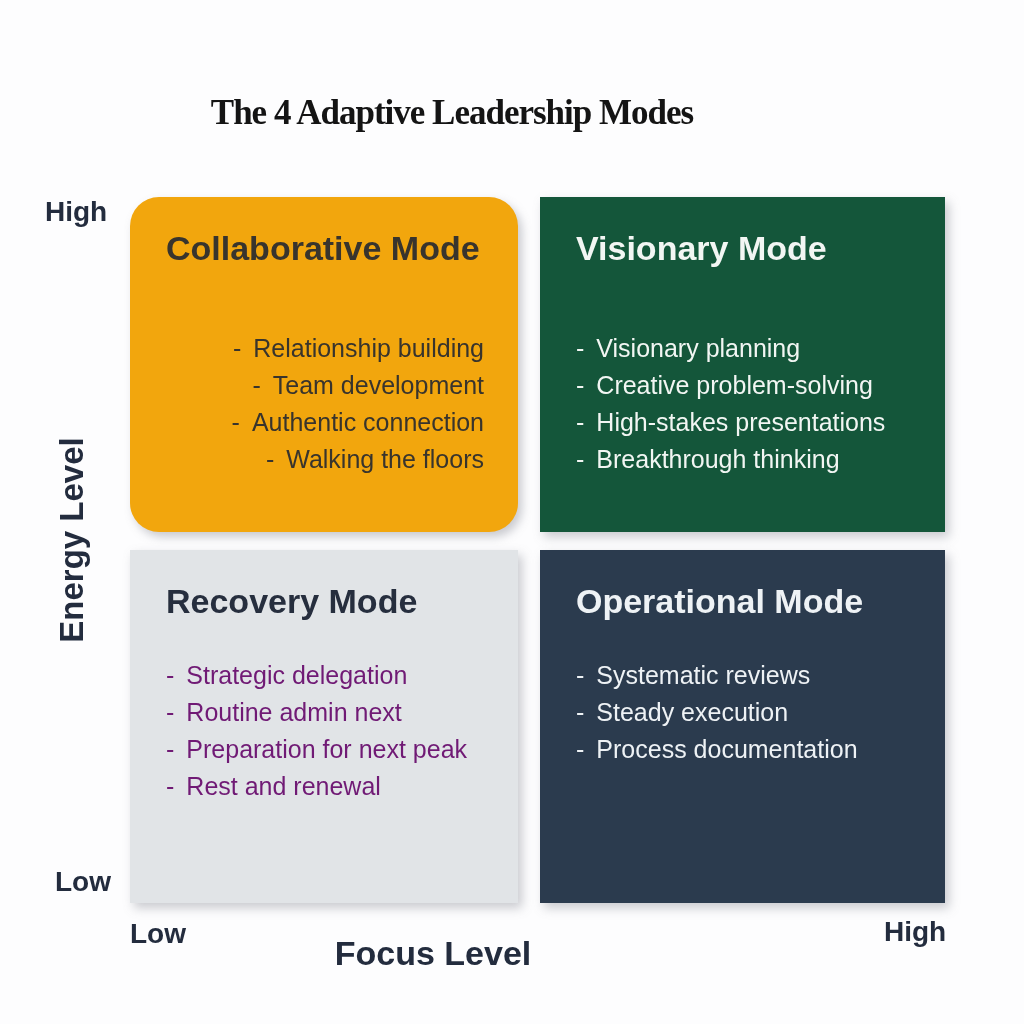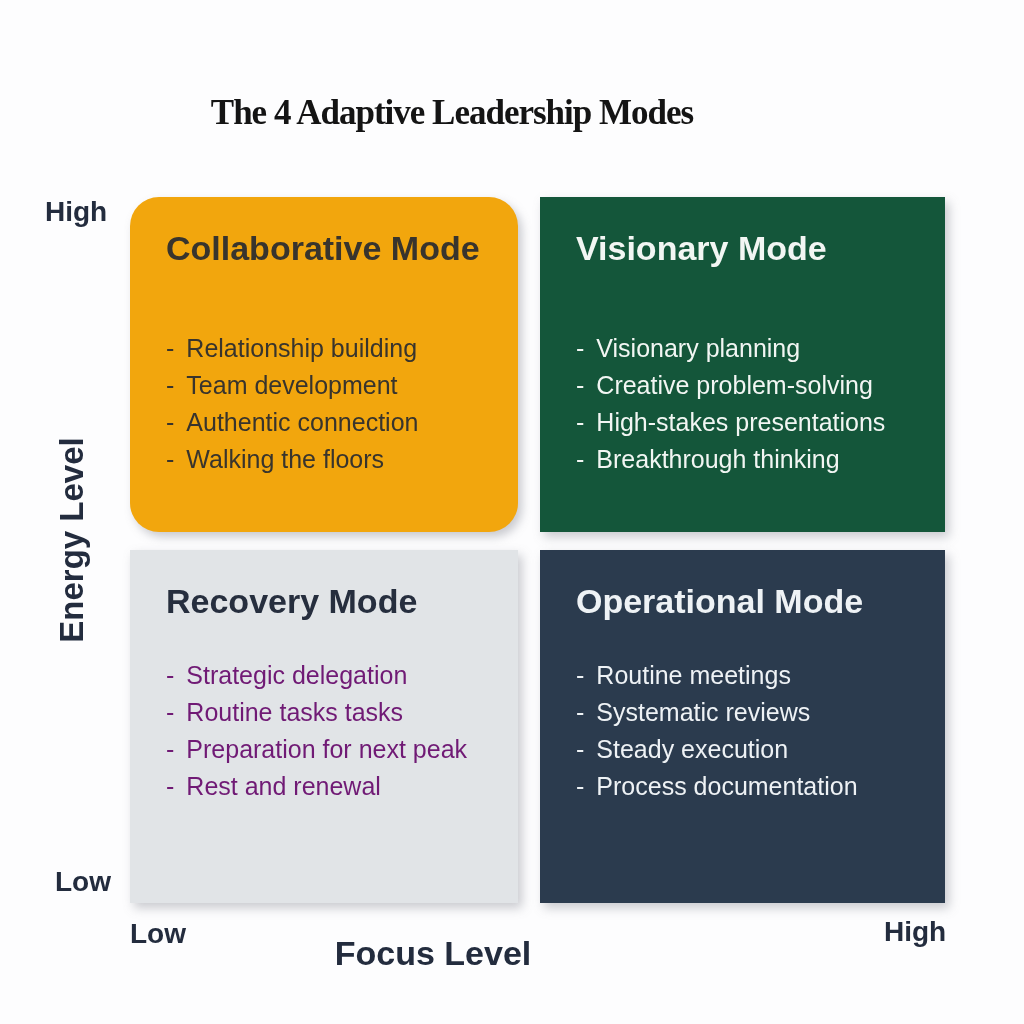--- a/index.html
+++ b/index.html
@@ -84,21 +84,21 @@
   <h1 class="title">The 4 Adaptive Leadership Modes</h1>
 
   <div class="axis axis-tick y-high">High</div>
   <div class="axis y-axis-label">Energy Level</div>
   <div class="axis axis-tick y-low">Low</div>
 
   <div class="grid">
 
     <section class="quadrant row-top" style="background-color: rgb(242, 166, 13); border-radius: 29px;">
       <h2 class="q-title" style="color: rgb(56, 52, 45);">Collaborative Mode</h2>
-      <ul class="q-list" style="color: rgb(56, 52, 45);">
+      <ul class="q-list" style="color: rgb(56, 52, 45); text-align: right;">
         <li class="q-item"><span class="marker">-</span><span>Relationship building</span></li>
         <li class="q-item"><span class="marker">-</span><span>Team development</span></li>
         <li class="q-item"><span class="marker">-</span><span>Authentic connection</span></li>
         <li class="q-item"><span class="marker">-</span><span>Walking the floors</span></li>
       </ul>
     </section>
 
     <section class="quadrant row-top" style="background-color: rgb(20, 86, 58);">
       <h2 class="q-title" style="color: rgb(242, 246, 243);">Visionary Mode</h2>
       <ul class="q-list" style="color: rgb(242, 246, 243);">
@@ -106,30 +106,29 @@
         <li class="q-item"><span class="marker">-</span><span>Creative problem-solving</span></li>
         <li class="q-item"><span class="marker">-</span><span>High-stakes presentations</span></li>
         <li class="q-item"><span class="marker">-</span><span>Breakthrough thinking</span></li>
       </ul>
     </section>
 
     <section class="quadrant row-bottom" style="background-color: rgb(225, 228, 231);">
       <h2 class="q-title" style="color: rgb(38, 46, 62);">Recovery Mode</h2>
       <ul class="q-list" style="color: #701a75;">
         <li class="q-item"><span class="marker">-</span><span>Strategic delegation</span></li>
-        <li class="q-item"><span class="marker">-</span><span>Routine tasks tasks</span></li>
+        <li class="q-item"><span class="marker">-</span><span>Routine admin next</span></li>
         <li class="q-item"><span class="marker">-</span><span>Preparation for next peak</span></li>
         <li class="q-item"><span class="marker">-</span><span>Rest and renewal</span></li>
       </ul>
     </section>
 
     <section class="quadrant row-bottom" style="background-color: rgb(43, 59, 78);">
       <h2 class="q-title" style="color: rgb(238, 242, 245);">Operational Mode</h2>
       <ul class="q-list" style="color: rgb(238, 242, 245);">
-        <li class="q-item"><span class="marker">-</span><span>Routine meetings</span></li>
         <li class="q-item"><span class="marker">-</span><span>Systematic reviews</span></li>
         <li class="q-item"><span class="marker">-</span><span>Steady execution</span></li>
         <li class="q-item"><span class="marker">-</span><span>Process documentation</span></li>
       </ul>
     </section>
 
   </div>
 
   <div class="axis axis-tick x-low">Low</div>
   <div class="axis x-axis-label">Focus Level</div>

